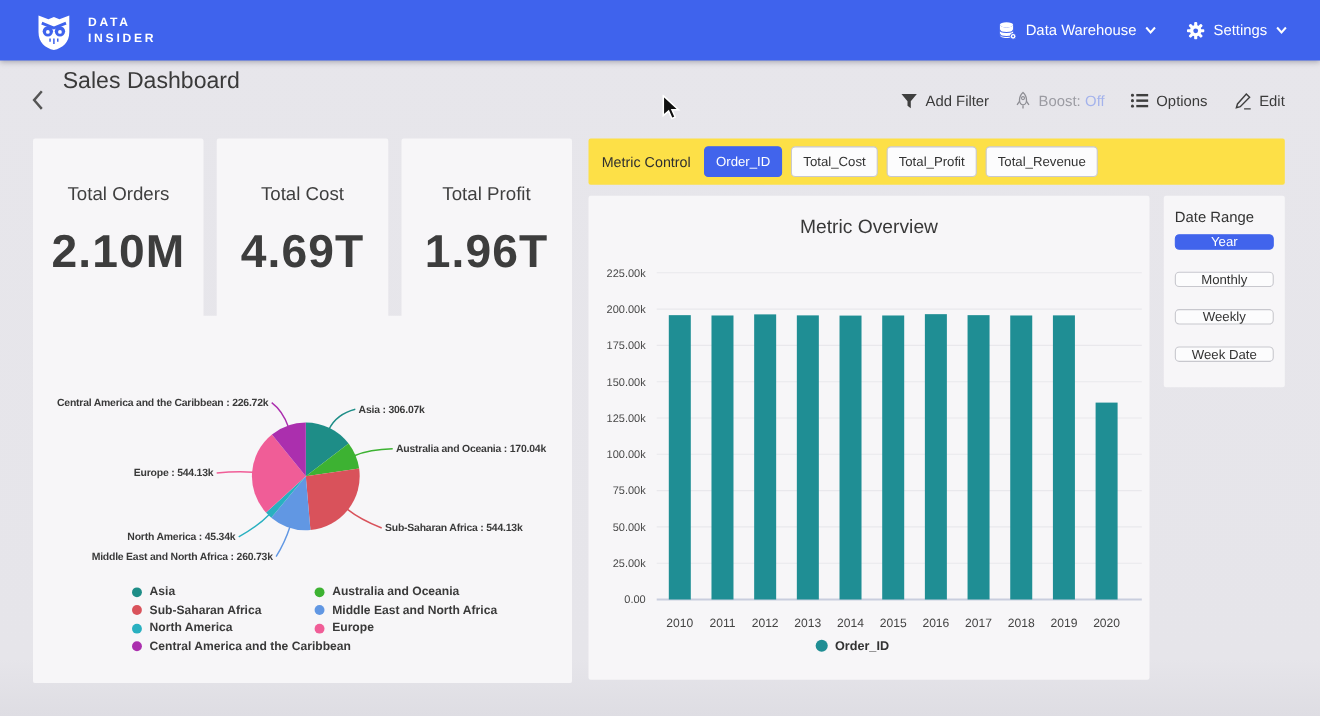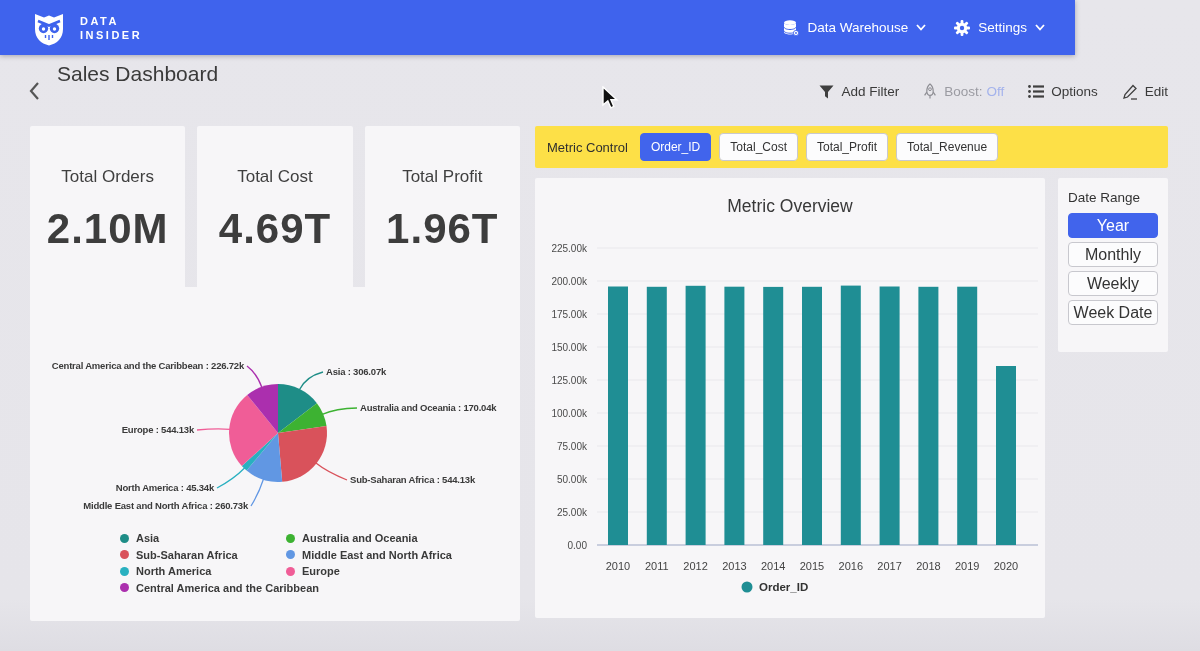--- a/index.html
+++ b/index.html
@@ -5,21 +5,21 @@
   * { margin:0; padding:0; box-sizing:border-box; }
   html,body { width:1200px; height:651px; }
   body {
     position:relative; overflow:hidden;
     background:linear-gradient(#e7e6eb 0%, #e6e5ea 92%, #dedde3 100%);
     font-family:"Liberation Sans", sans-serif;
     color:#3a3a3a;
   }
   
   .topnav {
-    position:absolute; left:0; top:0; width:1075px; height:55px;
+    position:absolute; left:0; top:0; width:1200px; height:55px;
     background:#3f63ed; display:flex; align-items:center;
     padding:0 30px; box-shadow:0 1px 5px rgba(40,40,60,.35); z-index:5;
   }
   .brand { display:flex; align-items:center; gap:12px; }
   .brand-text { color:#fff; font-size:11px; font-weight:bold; letter-spacing:2.5px; line-height:14px; }
   .nav-right { margin-left:auto; display:flex; align-items:center; gap:28px; }
   .nav-item { display:flex; align-items:center; gap:8px; color:#fff; font-size:13.5px; font-weight:500; cursor:pointer; }
   .nav-pill { background:#fff; color:#3f63ed; border-radius:9px; padding:8px 15px; display:flex; align-items:center; gap:8px; font-size:13.5px; font-weight:500; cursor:pointer; }
   
   .back-btn { position:absolute; left:27px; top:81px; cursor:pointer; }
@@ -43,21 +43,21 @@
   .pie-card { left:30px; top:287px; width:490px; height:334px; }
   .card-title { position:absolute; left:0; right:0; top:18px; text-align:center; font-size:17.5px; color:#383838; }
   .pie-svg, .bar-svg { position:absolute; left:0; top:0; }
   .pie-legend-item { position:absolute; display:flex; align-items:center; gap:7px; font-size:11px; font-weight:bold; color:#3a3a3a; cursor:pointer; }
   .legend-dot { width:9px; height:9px; border-radius:50%; flex:none; }
   
   .bar-card { left:535px; top:178px; width:510px; height:440px; }
   
   .range-card { left:1058px; top:178px; width:110px; height:174px; padding:12px 10px; }
   .range-label { font-size:13.5px; font-weight:500; color:#333; margin-bottom:8px; }
-  .range-btn { width:90px; height:25px; margin-bottom:4px; border-radius:4px; border:1px solid #c8c8ce; background:#fcfcfd; color:#333; font-size:16px; display:flex; align-items:center; justify-content:center; cursor:pointer; font-family:inherit; }
+  .range-btn { width:90px; height:14px; margin-bottom:20px; border-radius:4px; border:1px solid #c8c8ce; background:#fcfcfd; color:#333; font-size:12px; display:flex; align-items:center; justify-content:center; cursor:pointer; font-family:inherit; }
   .range-btn.selected { background:#4164ec; border-color:#4164ec; color:#fff; }
   
   .cursor { position:absolute; left:600px; top:86px; z-index:50; pointer-events:none; }
 </style>
 </head>
 <body>
 
 <div class="topnav">
   <div class="brand">
     <svg width="38" height="38" viewBox="0 0 38 38">

